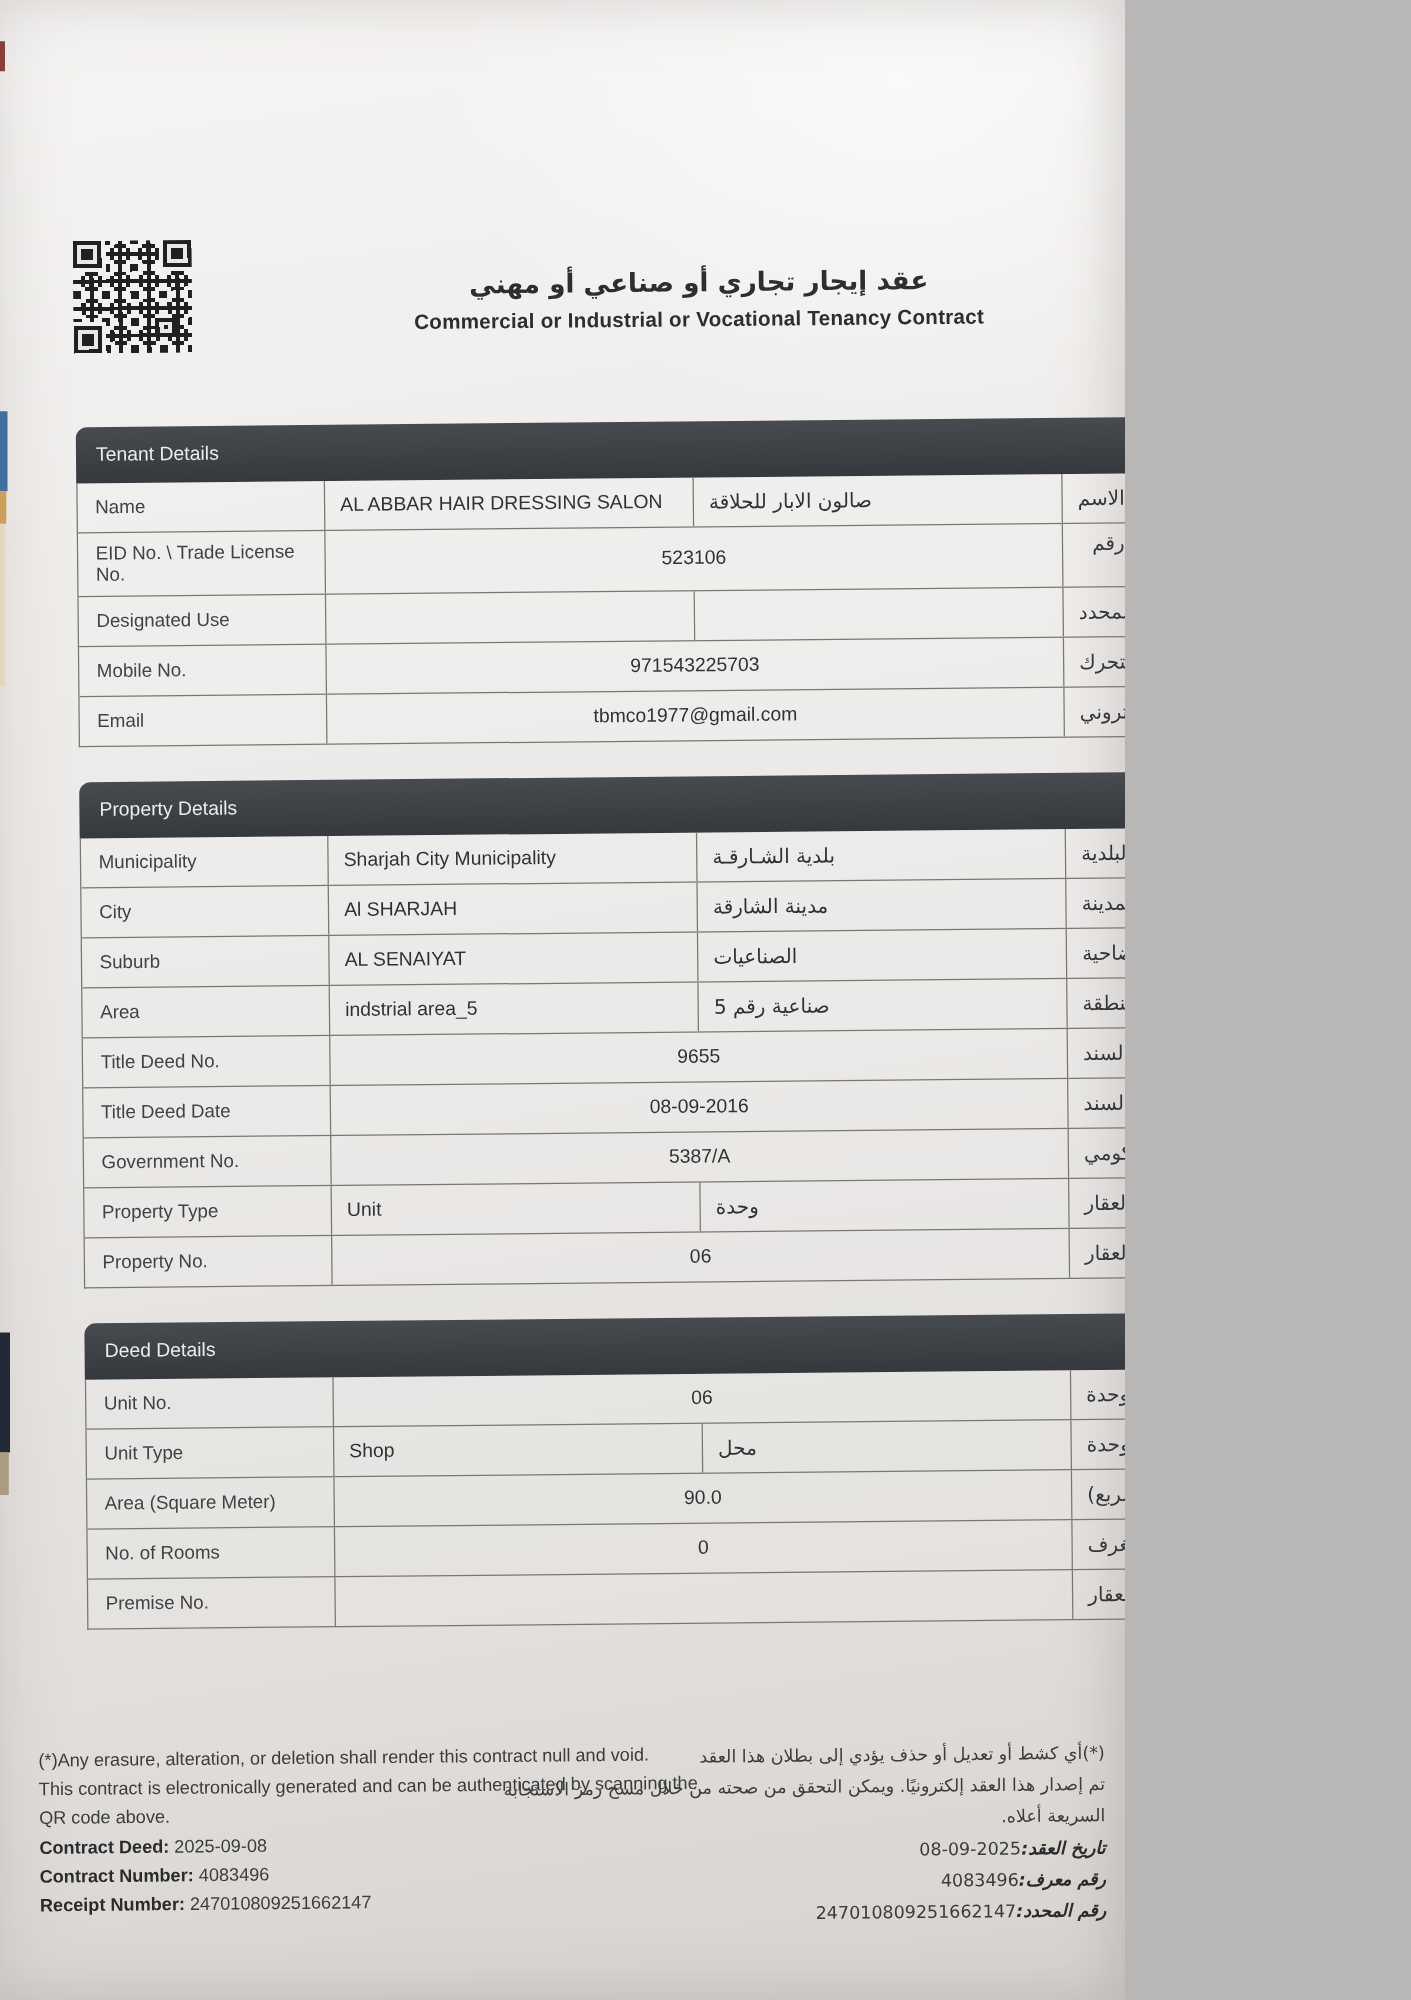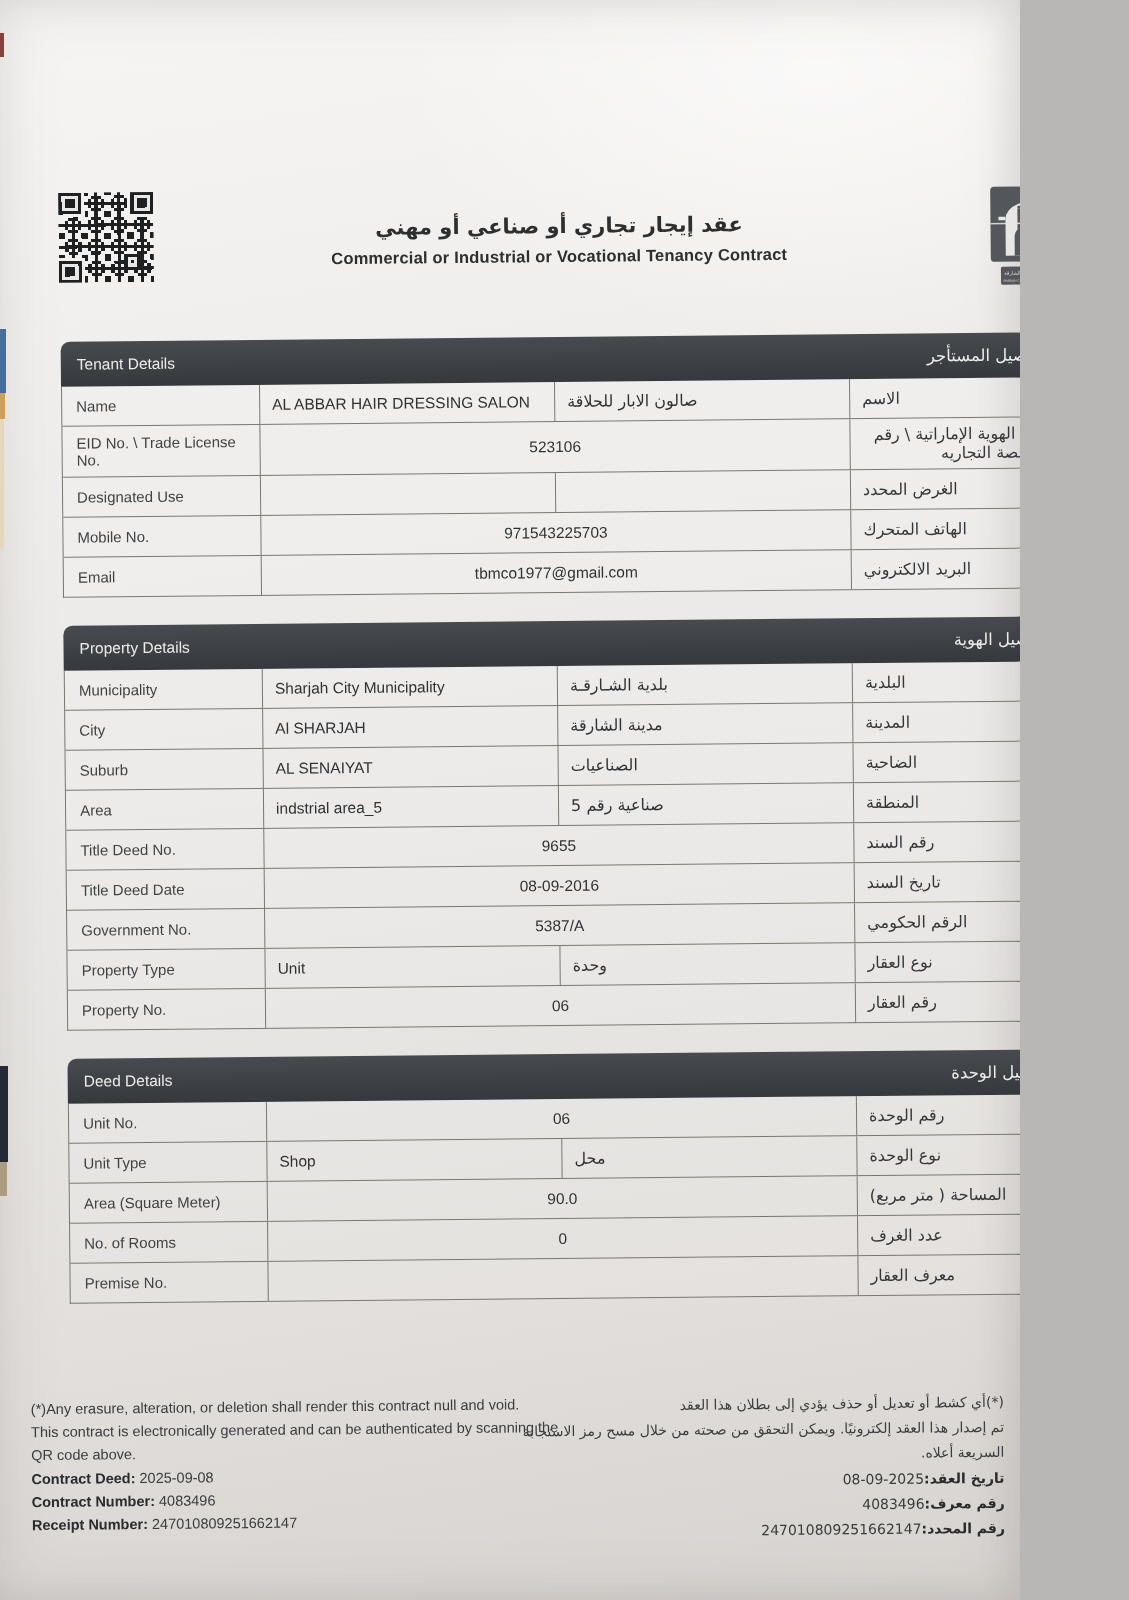--- a/index.html
+++ b/index.html
@@ -1,19 +1,19 @@
 <!DOCTYPE html>
 <html lang="en"><head>
 <meta charset="utf-8">
 <style>
   html,body { margin:0; padding:0; }
   body { font-family:"Liberation Sans","DejaVu Sans",sans-serif; background:#b9b7b5; }
   .ar { font-family:"DejaVu Sans",sans-serif; }
 
-  .viewport { position:relative; width:1020px; height:1600px; overflow:hidden;
+  .viewport { position:relative; width:900px; height:1600px; overflow:hidden;
               background:#f9a8d4; }
 
   
   .paper { position:absolute; inset:0;
     background:
       radial-gradient(ellipse 60% 25% at 80% 4%, rgba(255,255,255,.55), transparent 70%),
       linear-gradient(172deg,#f6f5f4 0%, #efedeb 28%, #e9e7e5 55%, #e2dfdc 78%, #d7d3cf 100%);
     box-shadow: inset 0 0 60px rgba(120,112,104,.18), inset -14px 0 30px rgba(120,112,104,.10);
   }
   .edge { position:absolute; }
@@ -51,21 +51,21 @@
   .c-center { grid-column:2/4; justify-content:center; font-size:15.5px; color:#2f3235; }
   .c-lar { justify-content:flex-end; font-size:16px; color:#33363a; padding-right:14px; direction:rtl; }
 
   
   .footer-en { position:absolute; left:25px; top:1393px; width:548px; color:#3a3c3e; }
   .footer-en p { margin:0; font-size:14.5px; line-height:1.6; }
   .footer-en b { color:#292b2d; }
   .footer-ar { position:absolute; right:22px; top:1394px; width:494px; direction:rtl;
                text-align:right; color:#3a3c3e; font-size:14px; line-height:1.8; }
   .footer-ar p { margin:0; }
-  .footer-ar b { color:#292b2d; }
+  .footer-ar b { color:#292b2d;font-style:italic; }
 </style>
 </head>
 <body>
 
 <div class="viewport">
   <div class="paper"></div>
 
   <div class="edge" style="left:0;top:33px;width:4px;height:24px;background:#87403a;"></div>
   <div class="edge" style="left:0;top:329px;width:6px;height:64px;background:#41709f;"></div>
   <div class="edge" style="left:0;top:393px;width:5px;height:26px;background:#cf9e5a;"></div>

